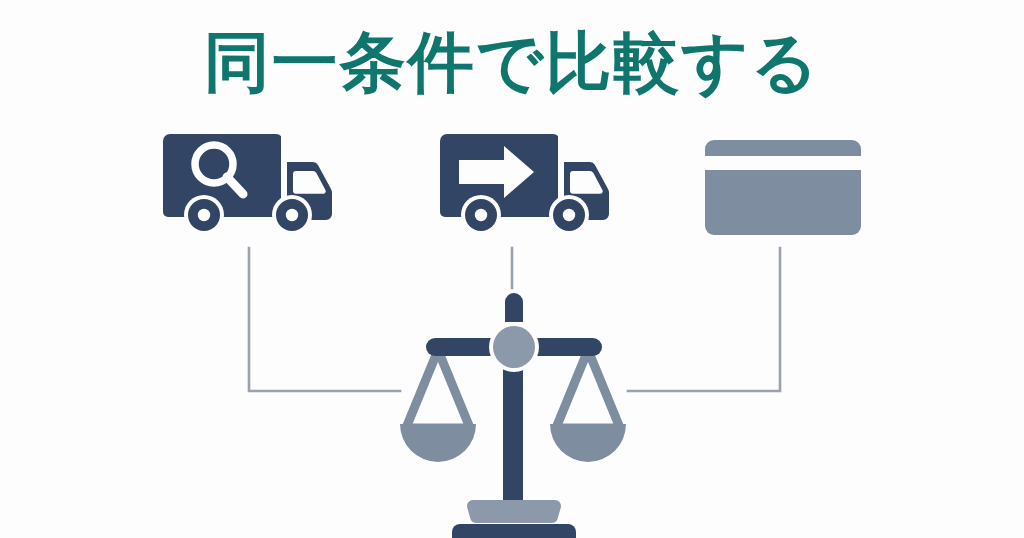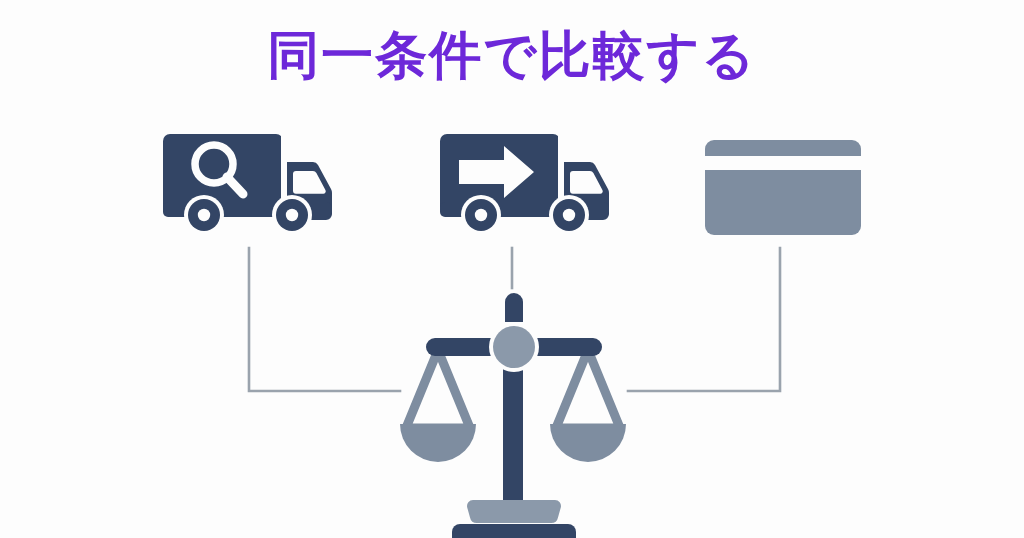--- a/index.html
+++ b/index.html
@@ -14,24 +14,24 @@
     background: #fdfdfd;
     overflow: hidden;
     font-family: "DejaVu Sans", "Liberation Sans", sans-serif;
   }
   #title {
     position: absolute;
     left: 0;
     top: 28px;
     width: 1024px;
     text-align: center;
-    font-size: 52px;
+    font-size: 66px;
     font-weight: 700;
     letter-spacing: 2px;
-    color: #6d28d9;
+    color: #0f766e;
     line-height: 1.05;
     white-space: nowrap;
     user-select: none;
   }
   .icon-slot {
     position: absolute;
   }
   #truck-search-slot { left: 160px; top: 130px; width: 175px; height: 105px; }
   #truck-deliver-slot { left: 437px; top: 130px; width: 175px; height: 105px; }
   #card-slot { left: 700px; top: 132px; width: 175px; height: 108px; }

